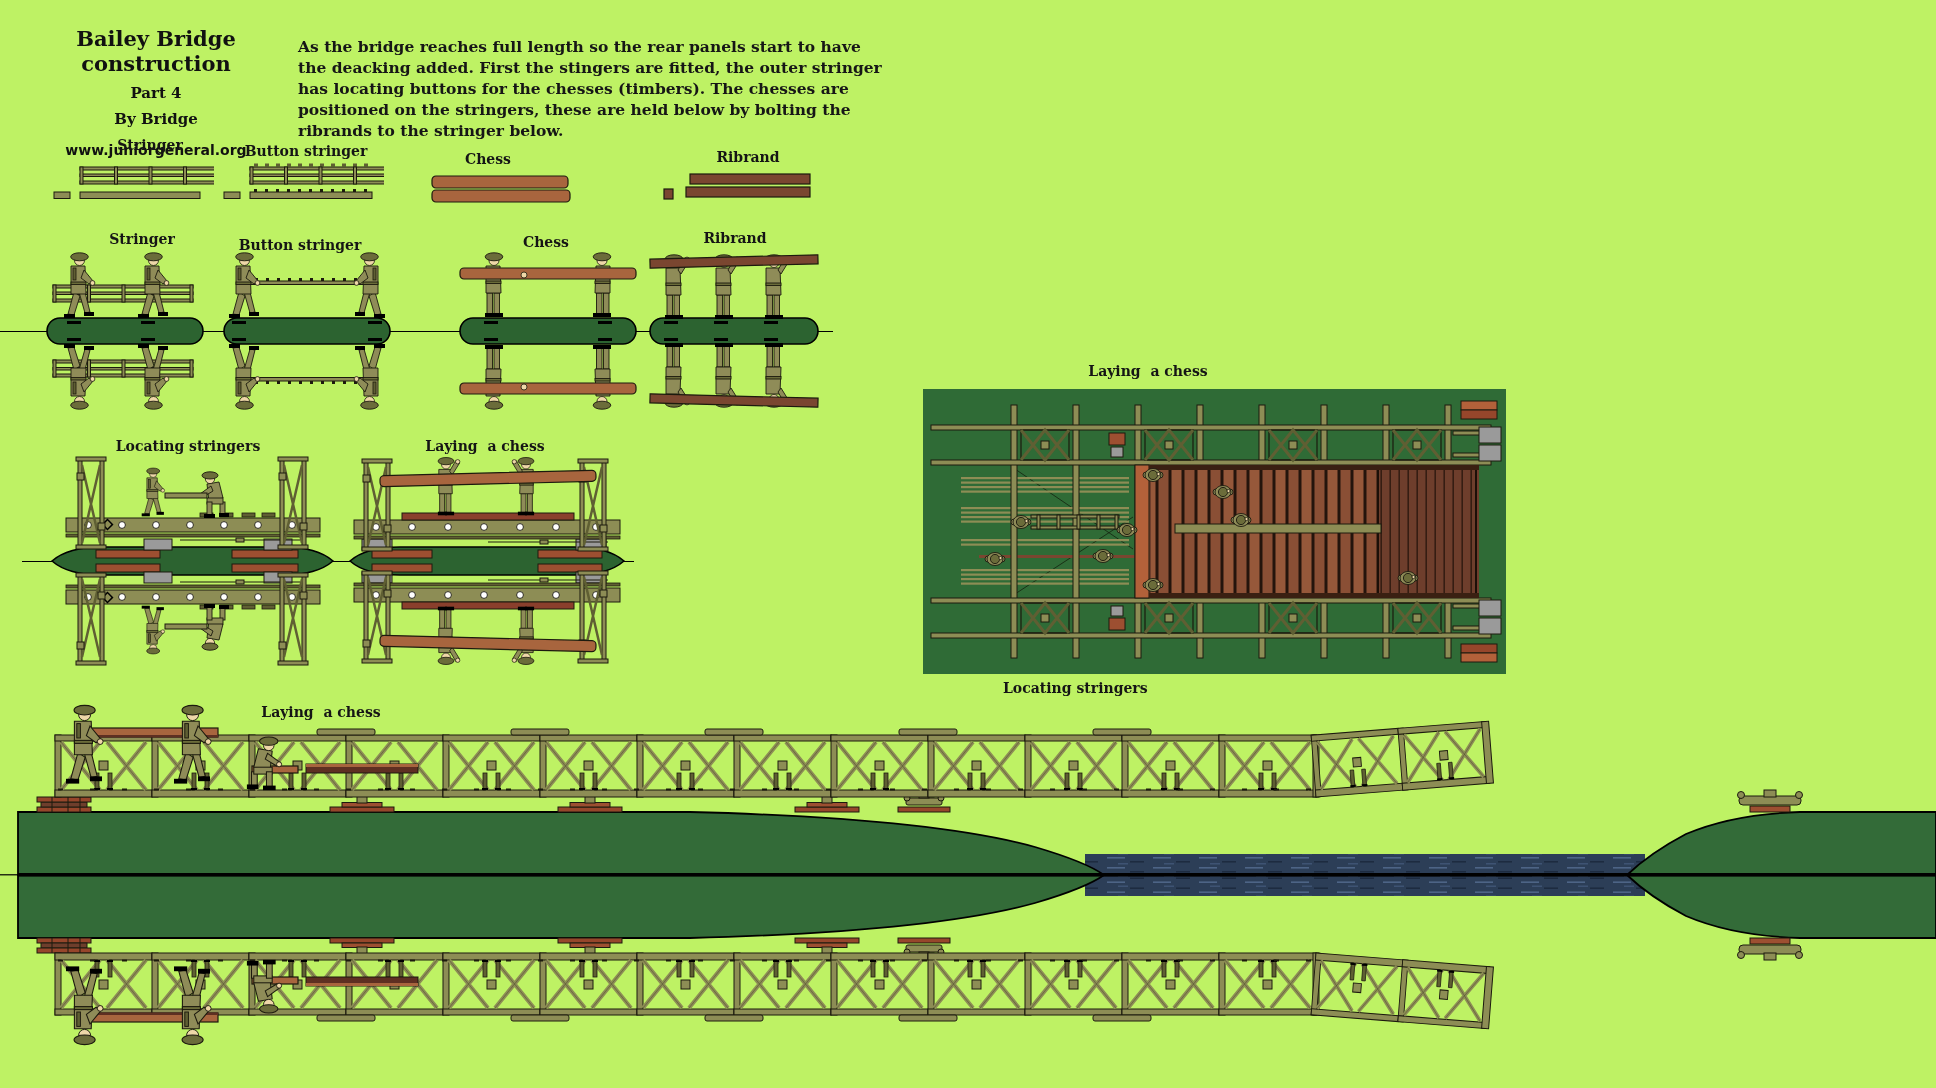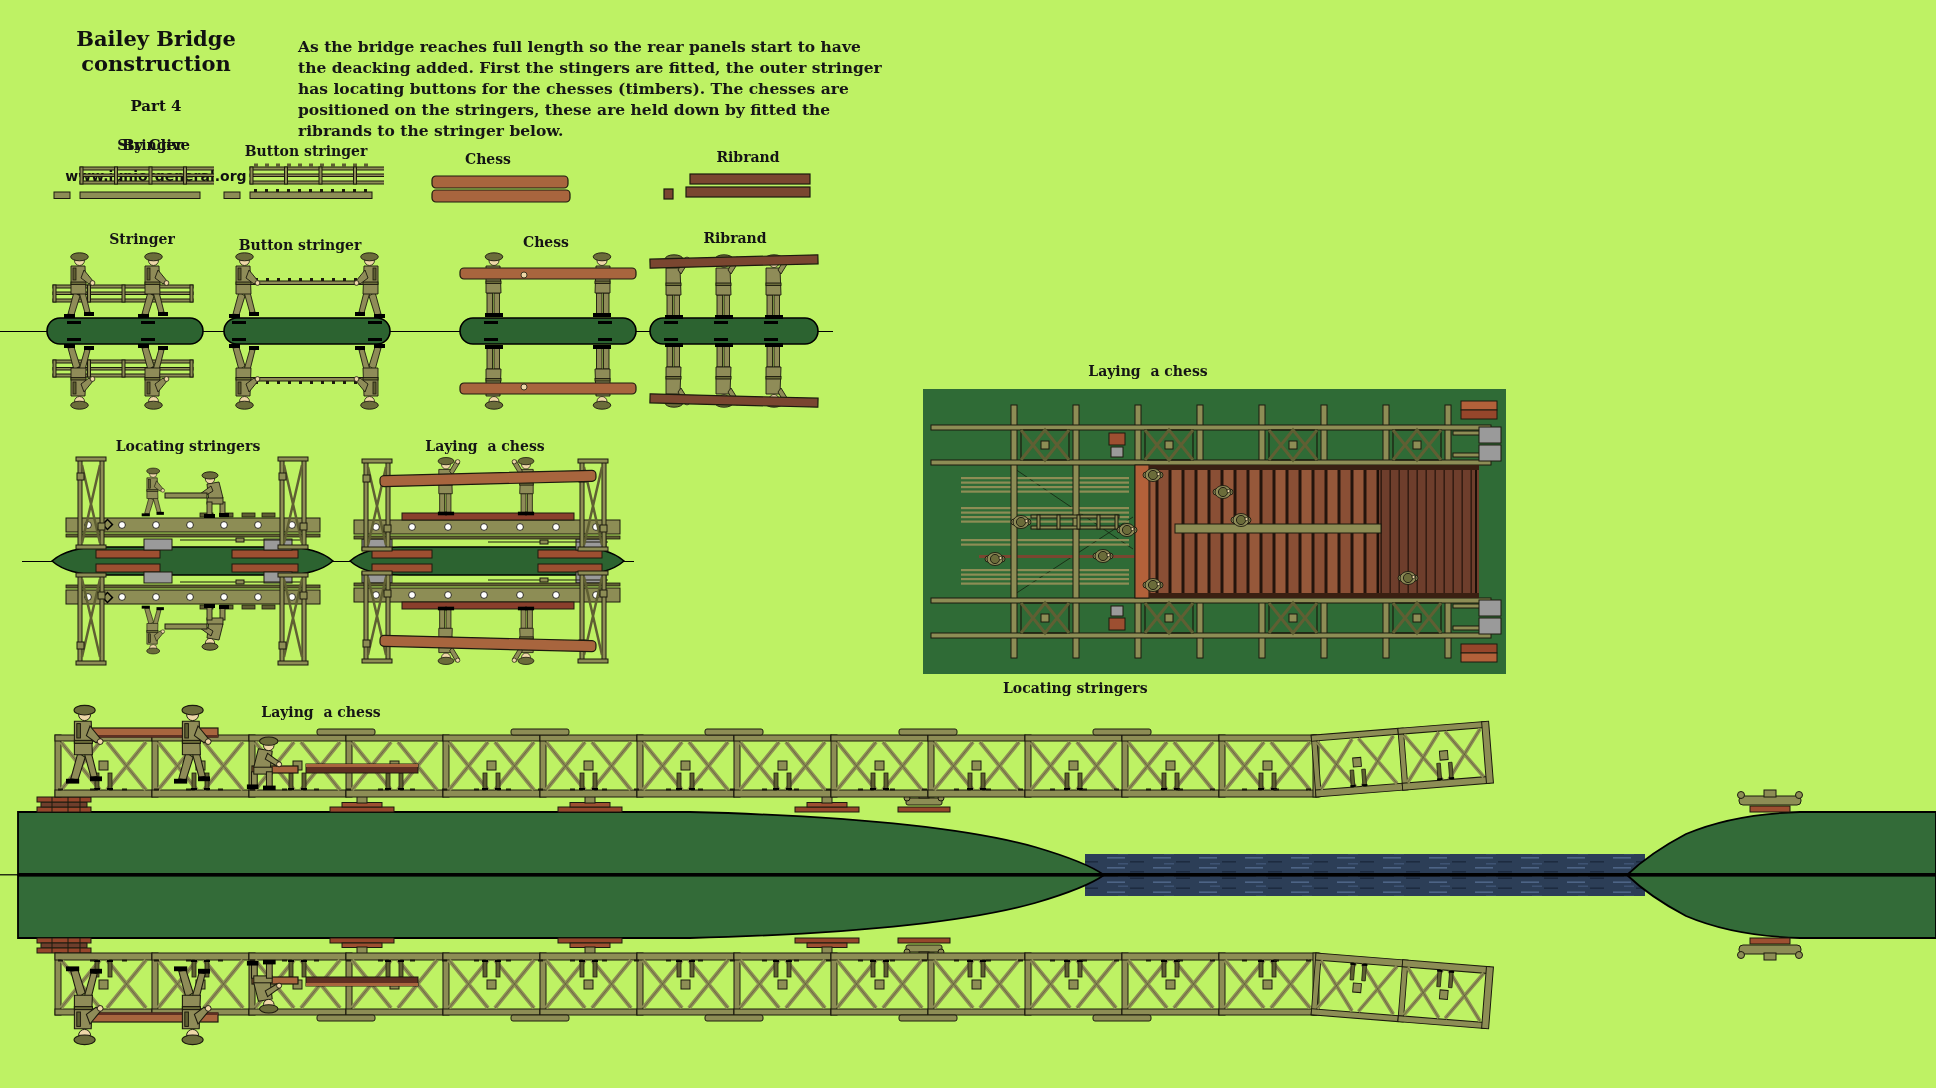--- a/index.html
+++ b/index.html
@@ -1,21 +1,21 @@
 <!DOCTYPE html>
 <html style="--outline: #1c1a0e; --olive: #8d8d55; --olive-dark: #5f5f33; --uniform: #8f8c58; --helmet: #6b6c3a; --skin: #eed7a8; --base-green: #2c6330; --panel-green: #2f6b36; --bank-green: #336b38; --chess-brown: #a8653e; --ribrand-brown: #7a4630; --deck-brown: #8a4f35; --deck-dark: #6e3e2c; --deck-edge: #b3613a; --crib-brown: #96462b; --crib-dark: #6e3e2c; --pad-red: #9d4f31; --water-blue: #2c3e57; --water-light: #4d6486; --gray: #9a9a9a;"><head>
 <meta charset="utf-8">
 <style>
   html,body{margin:0;padding:0;background:#fff;}
   .canvas{position:relative;width:1936px;height:1088px;background:#bef264;overflow:hidden;
           font-family:"DejaVu Serif",serif;color:#111;padding-left:27px;}
   .abs{position:absolute;}
   .lbl{position:absolute;font:bold 14px "DejaVu Serif",serif;color:#151515;white-space:pre;text-align:center;}
   .title-main{font:bold 21px "DejaVu Serif",serif;}
-  .title-sub{font:bold 15px "DejaVu Serif",serif;margin-top:21px;}
+  .title-sub{font:bold 15px "DejaVu Serif",serif;margin-top:8px;}
   .title-site{font:bold 14px "DejaVu Sans",sans-serif;margin-top:14px;}
   .titleblock{position:absolute;left:28px;top:26px;width:256px;text-align:center;}
   .intro{position:absolute;left:298px;top:36px;width:588px;font:bold 15.5px "DejaVu Serif",serif;
          line-height:21px;color:#161616;}
   .fold{position:absolute;height:1px;background:#000;}
   
   .ol  {fill:var(--olive);stroke:var(--outline);stroke-width:1;}
   .ol2 {fill:var(--olive-dark);stroke:var(--outline);stroke-width:.8;}
   .un  {fill:var(--uniform);stroke:var(--outline);stroke-width:.9;}
   .hel {fill:var(--helmet);stroke:var(--outline);stroke-width:.9;}
@@ -162,24 +162,24 @@
         <rect class="pad" x="-20" y="107.5" width="40" height="4.5"></rect>
         <rect class="ol" x="-5" y="100" width="10" height="8"></rect>
         <rect class="ol" x="-9" y="98" width="18" height="2.5"></rect>
       </g>
     </defs>
   </svg>
 
   <div class="titleblock">
     <div class="title-main">Bailey Bridge construction</div>
     <div class="title-sub">Part 4</div>
-    <div class="title-sub">By Clive</div>
+    <div class="title-sub">By Bridge</div>
     <div class="title-site">www.juniorgeneral.org</div>
   </div>
-  <div class="intro">As the bridge reaches full length so the rear panels start to have the deacking added. First the stingers are fitted, the outer stringer has locating buttons for the chesses (timbers). The chesses are positioned on the stringers, these are held down by fitted the ribrands to the stringer below.</div>
+  <div class="intro">As the bridge reaches full length so the rear panels start to have the deacking added. First the stingers are fitted, the outer stringer has locating buttons for the chesses (timbers). The chesses are positioned on the stringers, these are held below by bolting the ribrands to the stringer below.</div>
 
   <div class="lbl" style="left:90px;top:137px;width:120px;">Stringer</div>
   <div class="lbl" style="left:226px;top:143px;width:160px;">Button stringer</div>
   <div class="lbl" style="left:428px;top:151px;width:120px;">Chess</div>
   <div class="lbl" style="left:688px;top:149px;width:120px;">Ribrand</div>
 
   <svg class="abs" style="left:52px;top:166px;" width="162" height="36">
     <use href="#sfr" x="28" y="1"></use>
     <rect class="ol" x="2" y="26" width="16" height="6.5"></rect>
     <rect class="ol" x="28" y="26" width="120" height="6.5"></rect>

